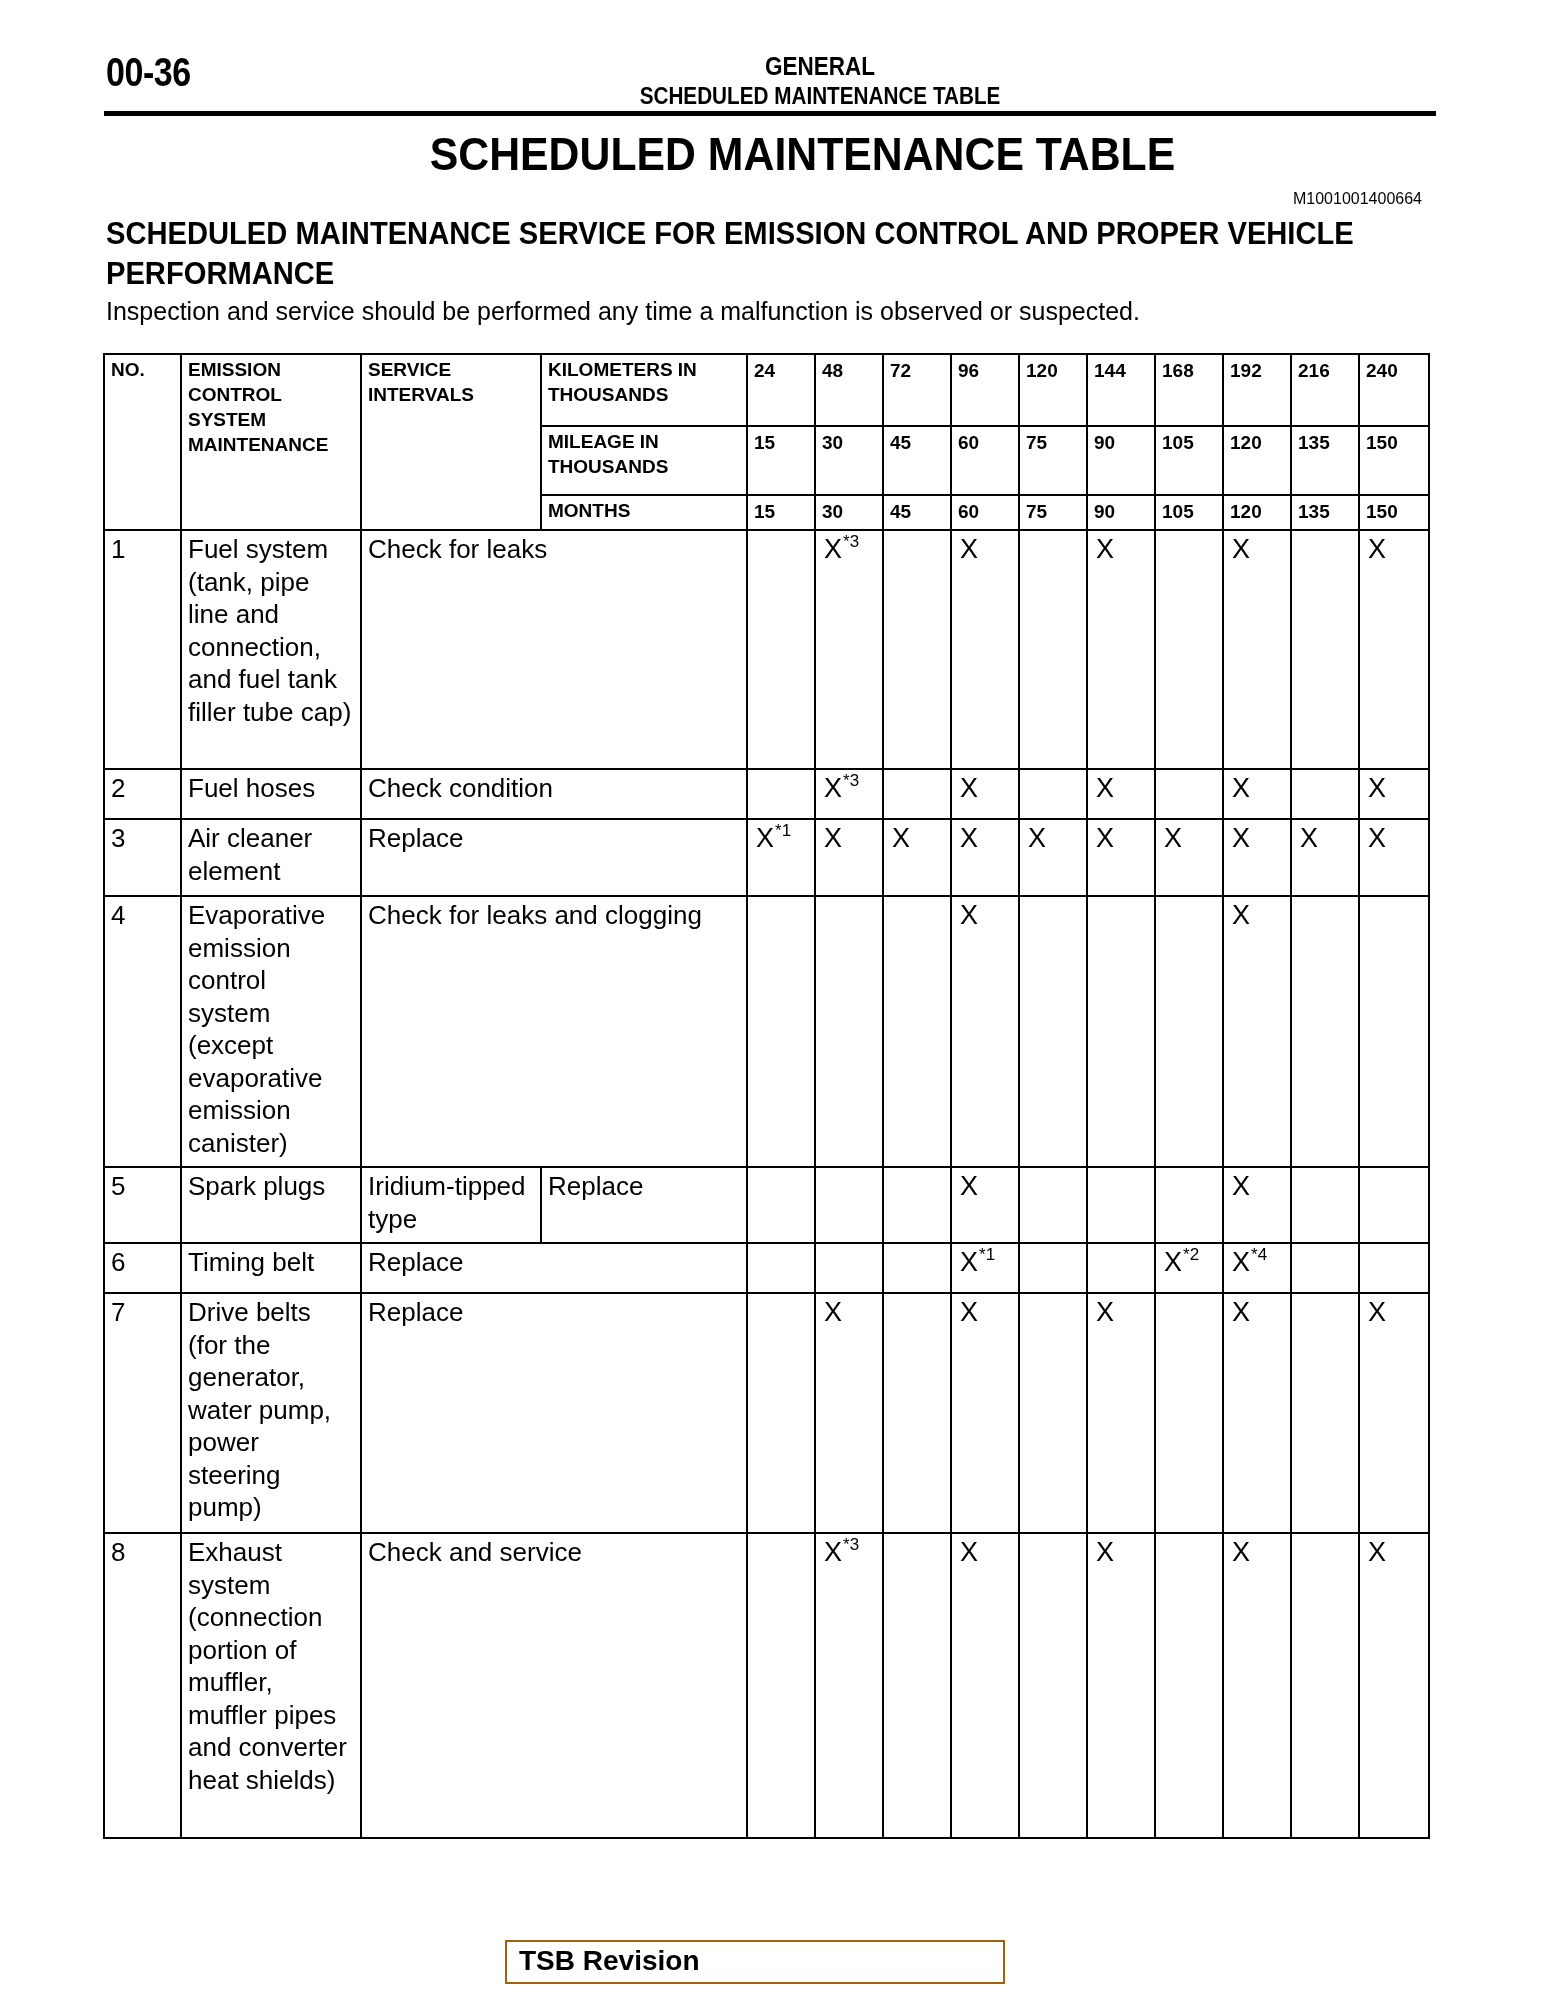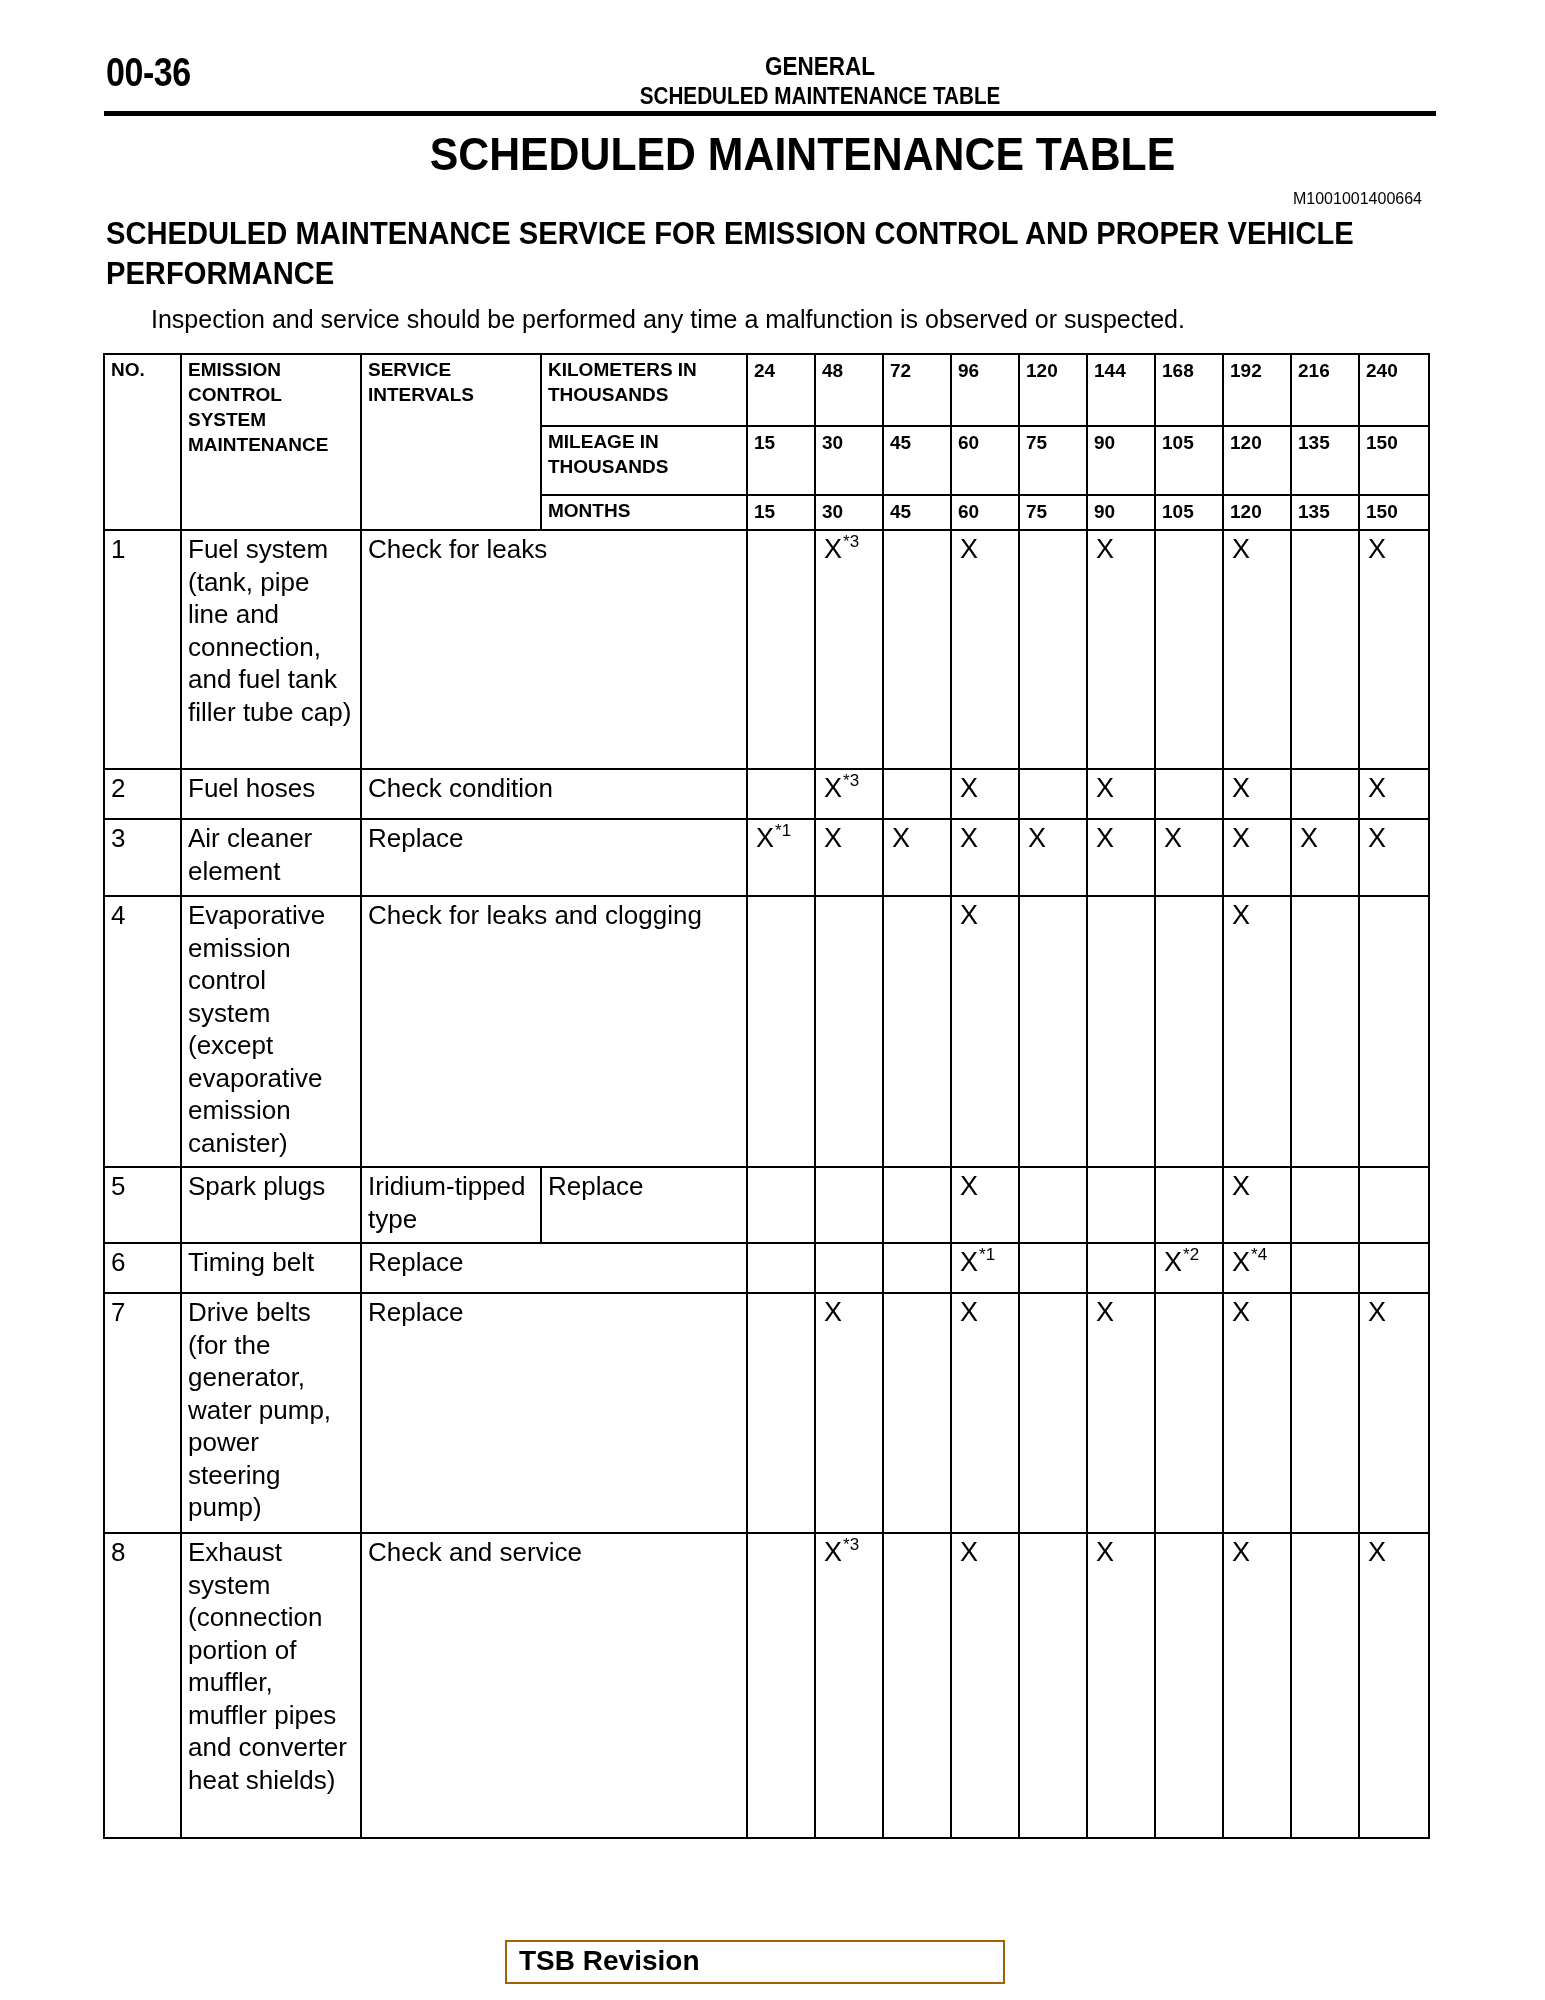--- a/index.html
+++ b/index.html
@@ -5,21 +5,21 @@
   html, body { margin:0; padding:0; background:#ffffff; }
   body { width:1545px; height:2000px; position:relative; font-family:"Liberation Sans", sans-serif; color:#000; overflow:hidden; }
   .abs { position:absolute; }
   .page-num { left:106px; top:50px; font-size:40px; font-weight:bold; transform:scaleX(0.85); transform-origin:left top; letter-spacing:-0.5px; }
   .hdr-section { left:0; width:1640px; top:52px; text-align:center; font-size:25px; font-weight:bold; transform:scaleX(0.9); transform-origin:center top; }
   .hdr-sub { left:0; width:1640px; top:83px; text-align:center; font-size:23px; font-weight:bold; transform:scaleX(0.9); transform-origin:center top; }
   .hdr-rule { left:104px; top:111px; width:1332px; height:5px; background:#000; }
   .main-title { left:0; width:1605px; top:127px; text-align:center; font-size:46px; font-weight:bold; transform:scaleX(0.93); transform-origin:center top; }
   .doc-id { right:123px; top:182px; font-size:16px;margin-top:8px; }
   .sec-title { left:106px; top:214px; font-size:31px; font-weight:bold; line-height:40px; width:1340px; transform:scaleX(0.94); transform-origin:left top; }
-  .sec-note { left:106px; top:305px; font-size:25px;margin-left:45px; }
+  .sec-note { left:106px; top:297px; font-size:25px; }
 
   table.sched { position:absolute; left:103px; top:353px; border-collapse:collapse; table-layout:fixed; width:1325px; }
   table.sched td { border:2px solid #000; vertical-align:top; padding:2px 6px 0 6px; box-sizing:border-box; }
   .h { font-size:19px; font-weight:bold; line-height:25px; }
   .hn { font-size:19px; font-weight:bold; line-height:25px; padding-top:3px !important; }
   .b { font-size:26px; line-height:32.5px; }
   .xm { font-size:27px; line-height:32px; padding-left:8px !important; }
   .xm sup { font-size:17px; vertical-align:0; position:relative; top:-11px; margin-left:1px; }
 
   .tsb { left:505px; top:1940px; width:500px; height:44px; border:2px solid #a16207; box-sizing:border-box; font-size:28px; font-weight:bold; padding:3px 0 0 12px; }

